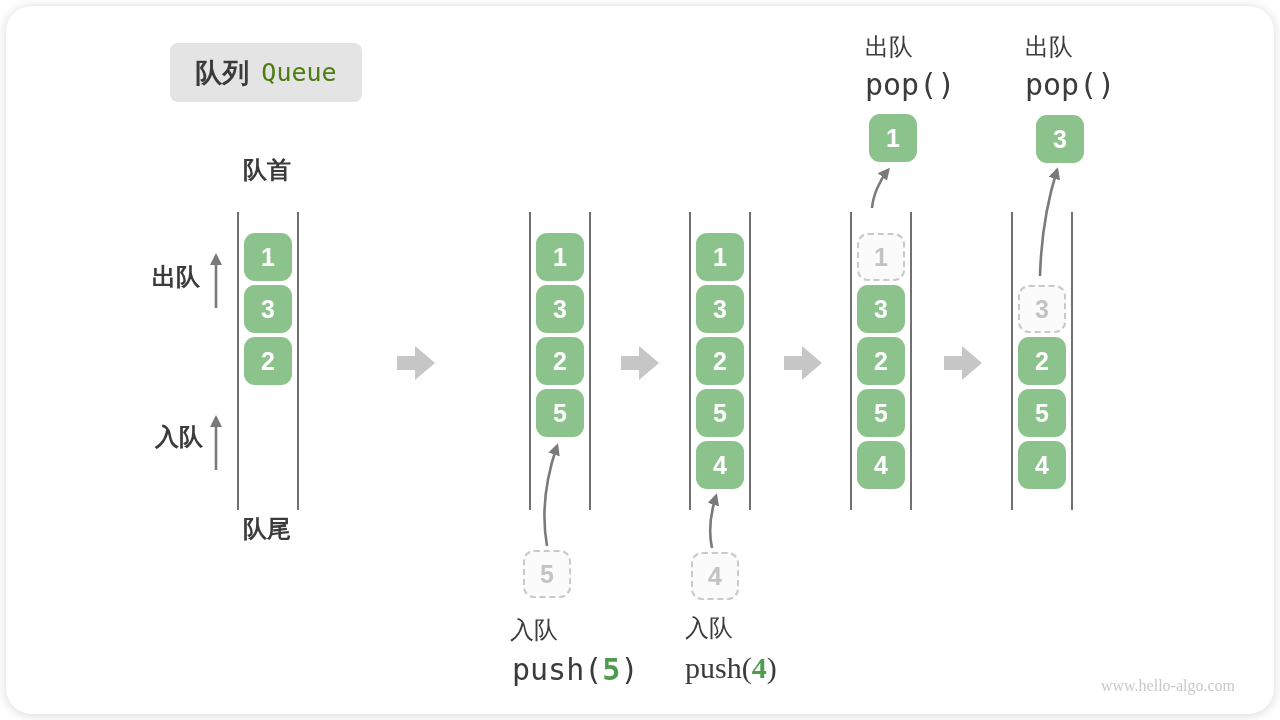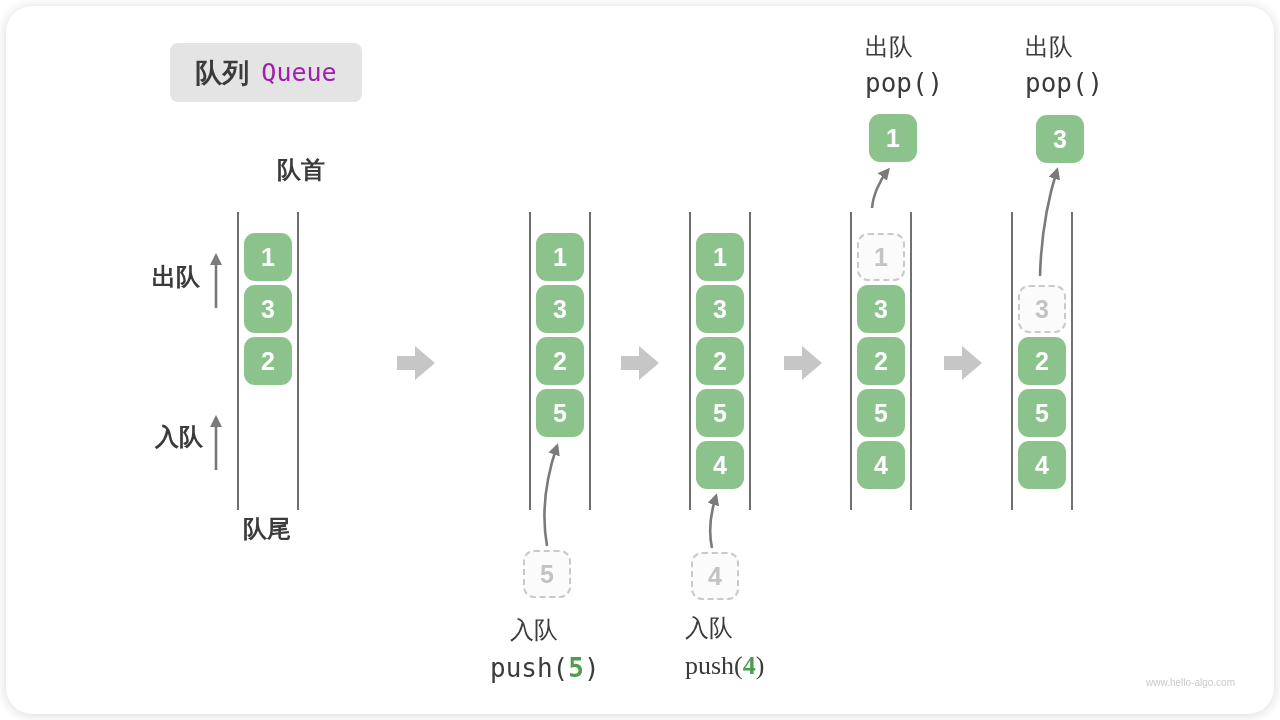--- a/index.html
+++ b/index.html
@@ -6,43 +6,43 @@
   .canvas{position:relative;width:1280px;height:720px;background:#ffffff;
           font-family:"Liberation Sans",sans-serif;overflow:hidden;}
   .card{position:absolute;left:6px;top:6px;right:6px;bottom:6px;background:#ffffff;
         border-radius:26px;box-shadow:0 1px 12px rgba(0,0,0,0.16);}
   .svg-layer{position:absolute;left:0;top:0;width:1280px;height:720px;pointer-events:none;}
 
   .title-badge{position:absolute;left:170px;top:43px;width:192px;height:59px;
         background:#e4e4e4;border-radius:8px;display:flex;align-items:center;
         justify-content:center;gap:12px;}
   .title-zh{font-weight:700;font-size:27px;color:#3b3b3b;}
-  .title-en{font-family:"DejaVu Sans Mono",monospace;font-size:25px;color:#a21caf;}
+  .title-en{font-family:"DejaVu Sans Mono",monospace;font-size:25px;color:#4d7c0f;}
 
   .cjk-bold{position:absolute;font-weight:700;font-size:24px;color:#3b3b3b;line-height:1;white-space:nowrap;}
   .cjk{position:absolute;font-weight:500;font-size:24px;color:#3b3b3b;line-height:1;white-space:nowrap;}
-  .code{position:absolute;font-family:"DejaVu Sans Mono",monospace;font-size:26px;
+  .code{position:absolute;font-family:"DejaVu Sans Mono",monospace;font-size:30px;
         color:#3b3b3b;line-height:1;white-space:nowrap;}
   .code .arg{color:#4e9d4e;font-weight:700;}
 
   .block{position:absolute;width:48px;height:48px;border-radius:11px;background:#8cc28c;
          color:#ffffff;font-size:25px;font-weight:600;display:flex;align-items:center;
          justify-content:center;line-height:1;}
   .ghost{position:absolute;width:48px;height:48px;box-sizing:border-box;border-radius:11px;
          background:#fbfbfb;border:2px dashed #c9c9c9;color:#c3c3c3;font-size:25px;
          font-weight:600;display:flex;align-items:center;justify-content:center;line-height:1;}
 
   
   .slot0{top:233px;} .slot1{top:285px;} .slot2{top:337px;} .slot3{top:389px;} .slot4{top:441px;}
 
   
   .bx0{left:244px;} .bx1{left:536px;} .bx2{left:696px;} .bx3{left:857px;} .bx4{left:1018px;}
 
-  .watermark{position:absolute;right:45px;top:678px;font-family:Liberation Sans, sans-serif;
-         font-size:10px;color:#c9c9c9;line-height:1;}
+  .watermark{position:absolute;right:45px;top:678px;font-family:Liberation Serif, serif;
+         font-size:16px;color:#c9c9c9;line-height:1;}
 </style>
 </head>
 <body>
 
 <div class="canvas">
   <div class="card"></div>
 
   <svg class="svg-layer" viewBox="0 0 1280 720">
     <defs>
       <marker id="ah" viewBox="0 0 10 10" refX="7.5" refY="5" markerWidth="4.6" markerHeight="4.6" orient="auto-start-reverse">
@@ -81,39 +81,39 @@
       <path transform="translate(784,346)" d="M0,10 H18 V0 L38,17 L18,34 V24 H0 Z"></path>
       <path transform="translate(944,346)" d="M0,10 H18 V0 L38,17 L18,34 V24 H0 Z"></path>
     </g>
   </svg>
 
   <div class="title-badge">
     <span class="title-zh">队列</span>
     <span class="title-en">Queue</span>
   </div>
 
-  <div class="cjk-bold" style="left:243px;top:158px;margin-left:34px;">队首</div>
+  <div class="cjk-bold" style="left:243px;top:158px;">队首</div>
   <div class="cjk-bold" style="left:243px;top:517px;">队尾</div>
   <div class="cjk-bold" style="left:152px;top:265px;">出队</div>
   <div class="cjk-bold" style="left:155px;top:425px;">入队</div>
 
   <div>
     <div class="block bx0 slot0">1</div>
     <div class="block bx0 slot1">3</div>
     <div class="block bx0 slot2">2</div>
   </div>
 
   <div>
     <div class="block bx1 slot0">1</div>
     <div class="block bx1 slot1">3</div>
     <div class="block bx1 slot2">2</div>
     <div class="block bx1 slot3">5</div>
     <div class="ghost" style="left:523px;top:550px;">5</div>
     <div class="cjk" style="left:510px;top:618px;">入队</div>
-    <div class="code" style="left:490px;top:655px;"><span>push(</span><span class="arg">5</span><span>)</span></div>
+    <div class="code" style="left:512px;top:655px;"><span>push(</span><span class="arg">5</span><span>)</span></div>
   </div>
 
   <div>
     <div class="block bx2 slot0">1</div>
     <div class="block bx2 slot1">3</div>
     <div class="block bx2 slot2">2</div>
     <div class="block bx2 slot3">5</div>
     <div class="block bx2 slot4">4</div>
     <div class="ghost" style="left:691px;top:552px;">4</div>
     <div class="cjk" style="left:685px;top:616px;">入队</div>

